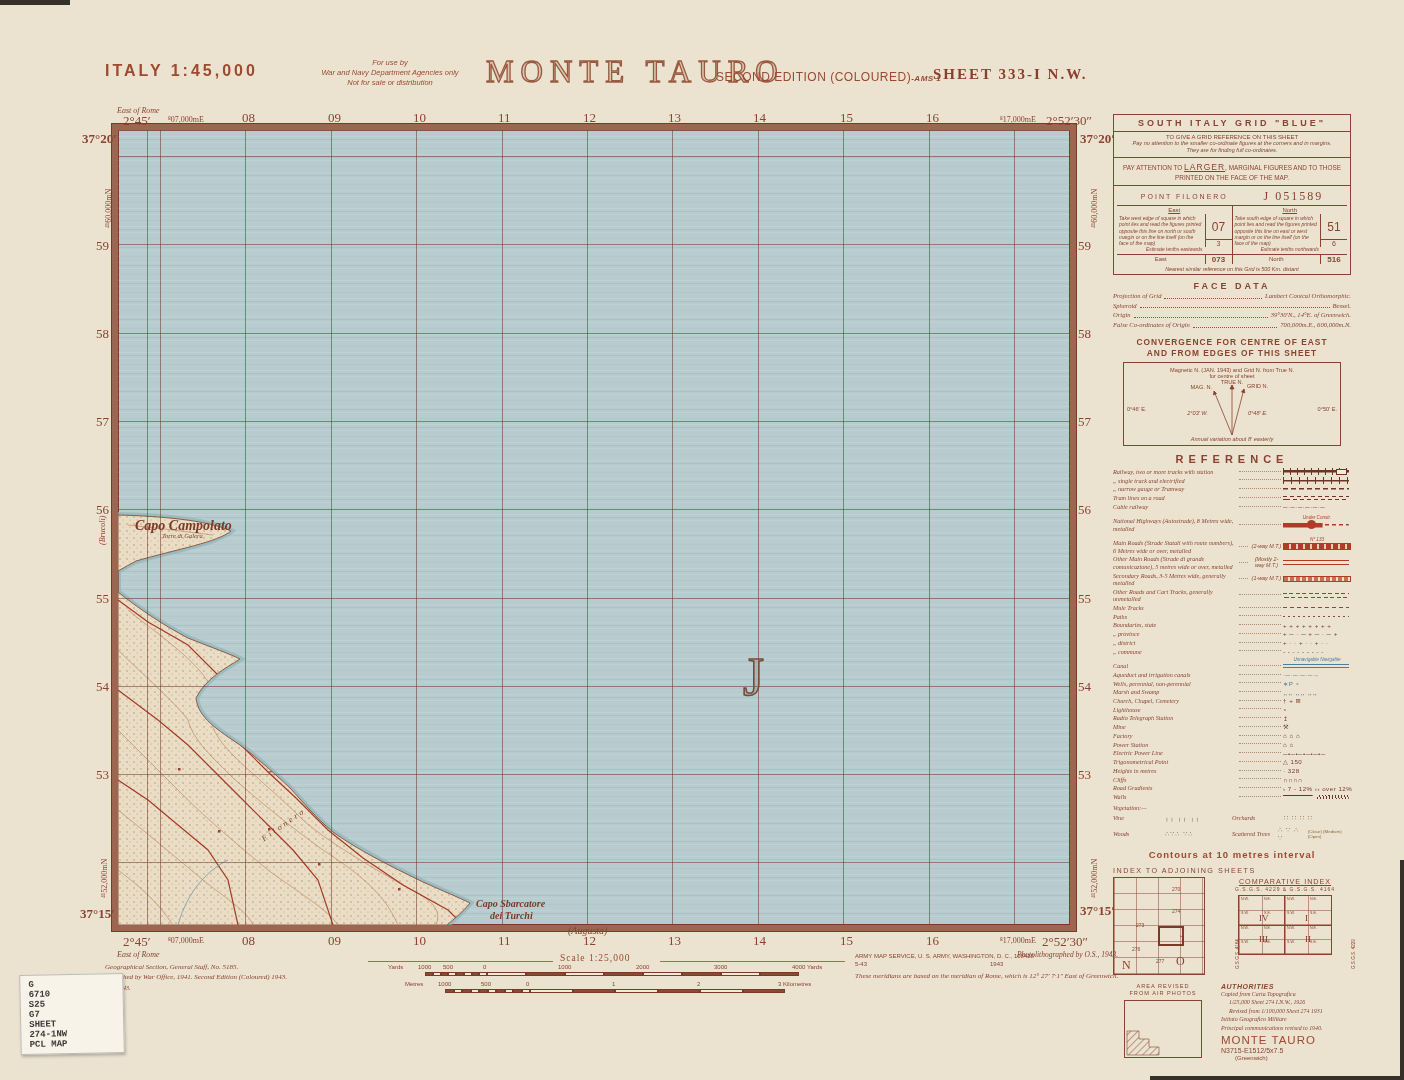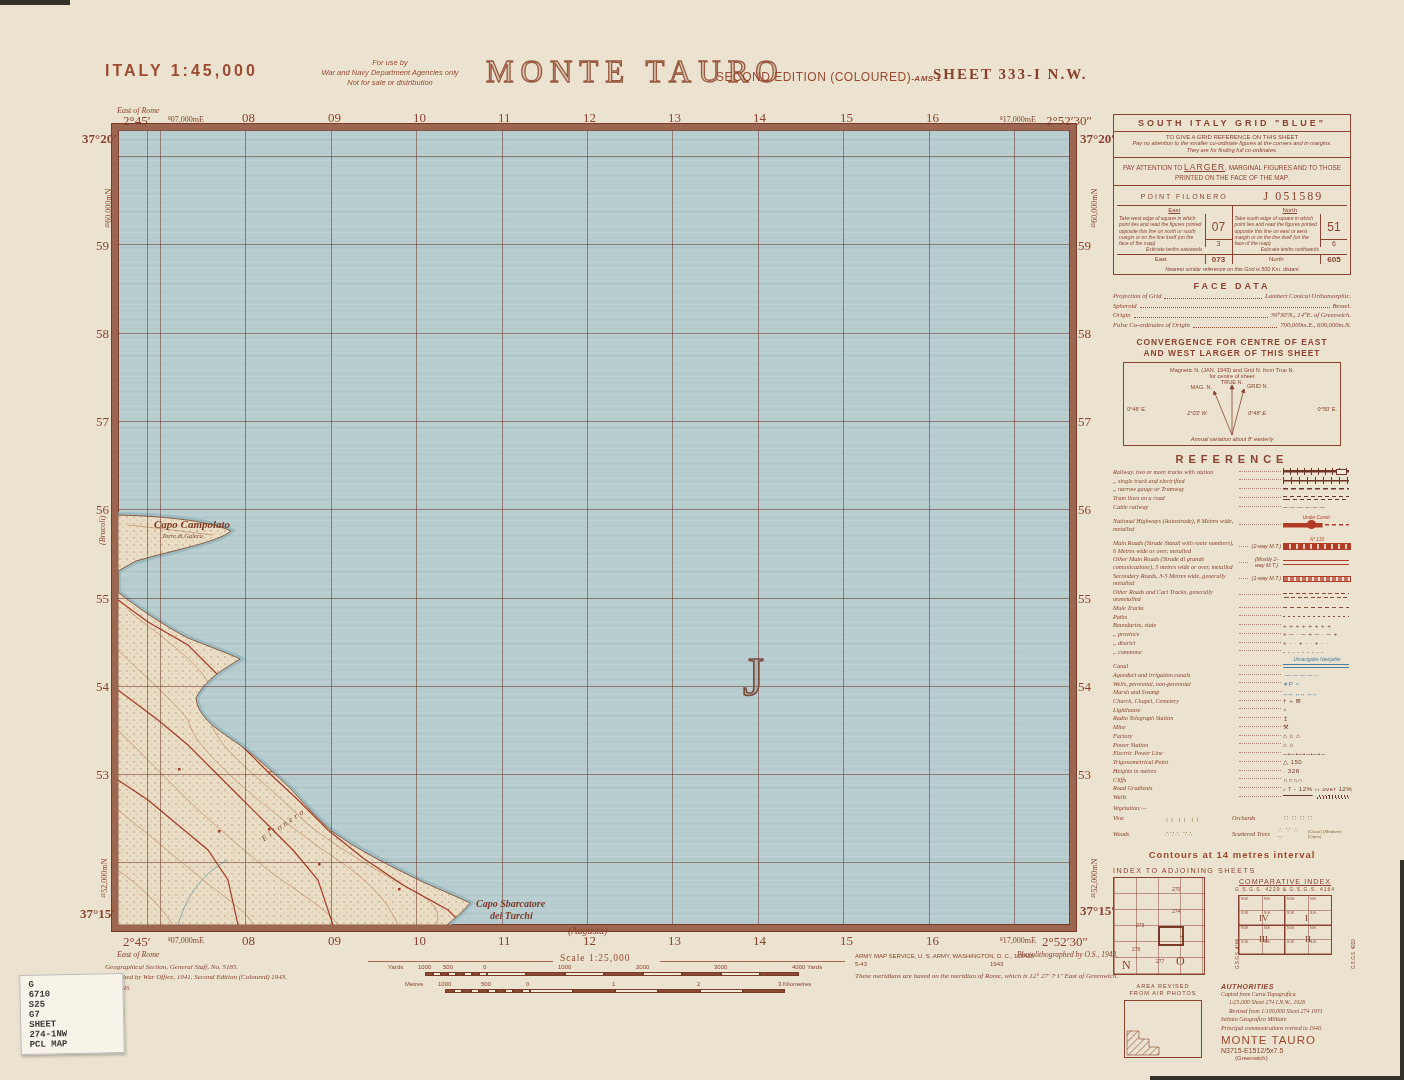--- a/index.html
+++ b/index.html
@@ -219,21 +219,21 @@
         <rect x="60" y="638" width="2.5" height="2.5"></rect>
           <rect x="100" y="700" width="2.5" height="2.5"></rect>
         <rect x="200" y="733" width="2.5" height="2.5"></rect>
           <rect x="280" y="758" width="2.5" height="2.5"></rect>
         <rect x="150" y="698" width="2.5" height="2.5"></rect>
       </g>
     </g>
   </svg>
   <div id="grid-overlay"></div>
   <div class="abs serif" id="grid-letter">J</div>
-  <div class="abs maplabel" style="left:36px;top:388px;font-size:11px">Capo Campolato</div>
+  <div class="abs maplabel" style="left:17px;top:388px;font-size:14px">Capo Campolato</div>
   <div class="abs maplabel" style="left:44px;top:402px;font-size:6.5px;font-weight:normal">Torre di Galera</div>
   <div class="abs maplabel" style="left:358px;top:768px;font-size:10px">Capo Sbarcatore</div>
   <div class="abs maplabel" style="left:372px;top:780px;font-size:10px">dei Turchi</div>
   <div class="abs maplabel" style="left:140px;top:690px;font-size:8px;font-weight:normal;transform:rotate(-35deg);letter-spacing:3px">Filonero</div>
 </div>
 
 <div class="coord cornerlat" style="left:82px;top:131px">37°20′</div>
 <div class="coord cornerlat" style="left:1080px;top:131px">37°20′</div>
 <div class="coord cornerlat" style="left:80px;top:906px">37°15′</div>
 <div class="coord cornerlat" style="left:1080px;top:903px">37°15′</div>
@@ -289,21 +289,21 @@
         <div class="gb-body">
           <div class="gb-txt">Take south edge of square in which point lies and read the figures printed opposite this line on east or west margin or on the line itself (on the face of the map)</div>
           <div class="gb-nums">
             <div class="gb-big">51</div>
             <div class="gb-tenth">6</div>
           </div>
         </div>
         <div class="gb-it" style="font-size:4.8px">Estimate tenths northwards</div>
         <div class="gb-tot">
           <div class="gb-totlab">North</div>
-          <div class="gb-totval">605</div>
+          <div class="gb-totval">516</div>
         </div>
       </div>
     </div>
     <div id="gb-foot">Nearest similar reference on this Grid is 500 Km. distant</div>
   </div>
 
   <div id="griddata">
     <div id="gd-title">FACE DATA</div>
     <div id="gd-rows">
         <div class="gd-row">
@@ -324,21 +324,21 @@
         <div class="gd-row">
           <div>False Co-ordinates of Origin</div>
           <div class="gd-dots"></div>
           <div>700,000m.E., 600,000m.N.</div>
         </div>
       </div>
   </div>
 
   <div id="conv">
     <div class="conv-t">CONVERGENCE FOR CENTRE OF EAST</div>
-    <div class="conv-t">AND WEST LARGER OF THIS SHEET</div>
+    <div class="conv-t">AND FROM EDGES OF THIS SHEET</div>
     <div id="conv-box">
       <svg width="216" height="82" viewBox="0 0 216 82">
         <g stroke="#8a4330" stroke-width="0.8" fill="none">
           <line x1="108" y1="72" x2="108" y2="22"></line>
           <line x1="108" y1="72" x2="90" y2="28"></line>
           <line x1="108" y1="72" x2="120" y2="26"></line>
           <path d="M108,22 l-2,4 l4,0 z" fill="#8a4330"></path>
           <path d="M90,28 l-0.5,4 l3,-1.5 z" fill="#8a4330"></path>
           <path d="M120,26 l-2.5,3 l3.4,0.8 z" fill="#8a4330"></path>
         </g>
@@ -606,21 +606,21 @@
           <div class="veg-sym">∴∵∴ ∵∴</div>
         </div>
         <div class="veg-cell">
           <div class="veg-lab">Scattered Trees</div>
           <div class="veg-sym">∴ ∵ ∴ ∵</div>
           <div class="veg-capt">(Close) (Medium) (Open)</div>
         </div>
       </div>
   </div>
 
-  <div id="contours">Contours at 14 metres interval</div>
+  <div id="contours">Contours at 10 metres interval</div>
 
   <div id="idx-title">INDEX TO ADJOINING SHEETS</div>
   <div id="idx-row">
     <div id="idx-diagram">
       <div id="idx-cur"></div>
     <div class="idx-lab" style="left: 58px; top: 8px;">270</div>
         <div class="idx-lab" style="left: 22px; top: 44px;">273</div>
         <div class="idx-lab" style="left: 58px; top: 30px;">274</div>
         <div class="idx-lab idx-big" style="left: 66px; top: 48px;">J</div>
         <div class="idx-lab idx-big" style="left: 8px; top: 80px;">N</div>

